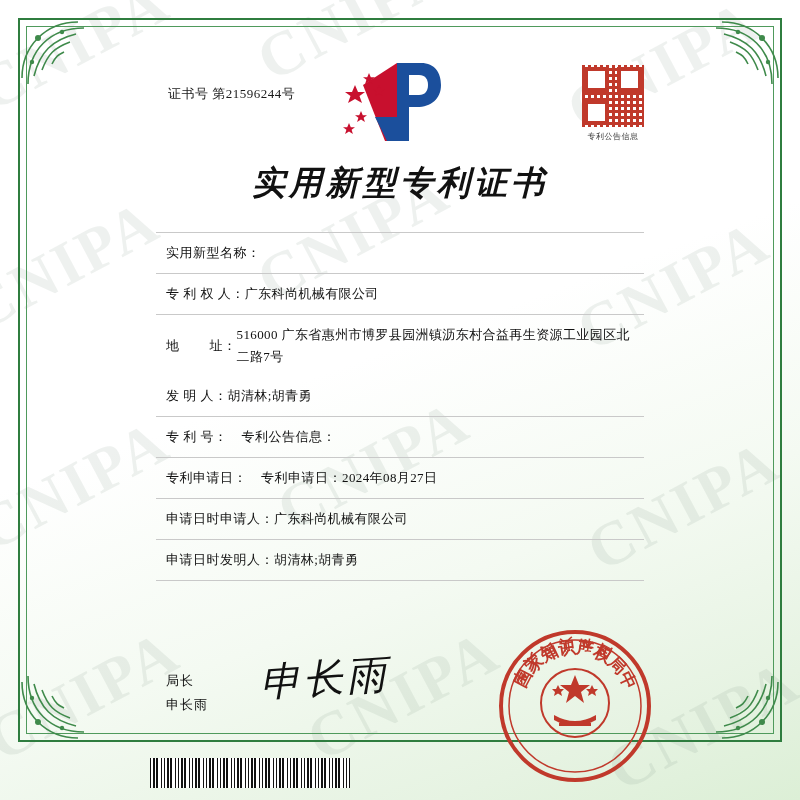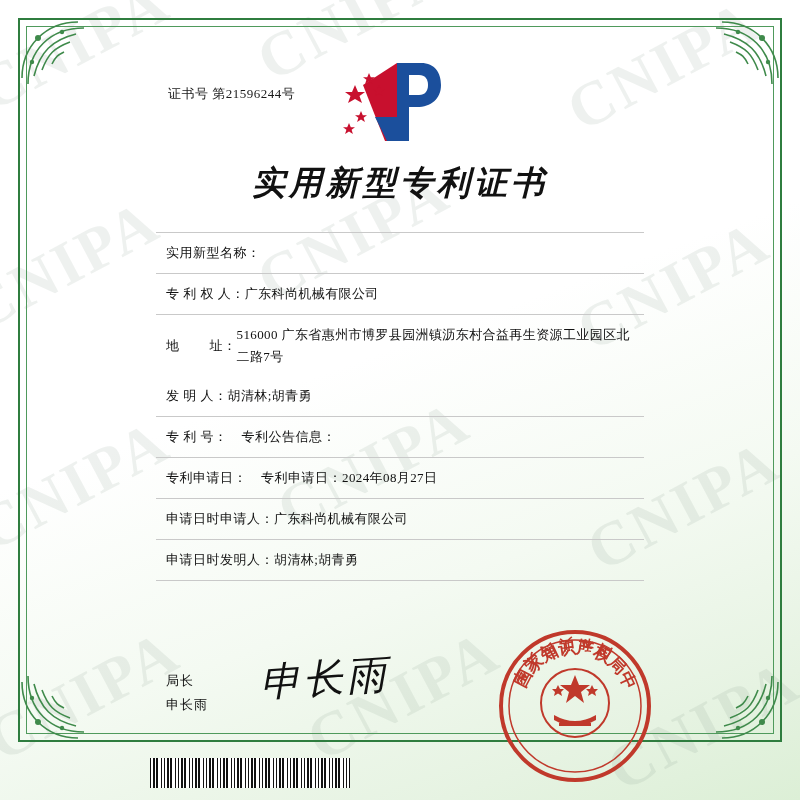--- a/index.html
+++ b/index.html
@@ -364,20 +364,26 @@
           <g fill="#c8102e">
             <polygon points="20,30 23,37 30,37 24.5,41 27,48 20,44 13,48 15.5,41 10,37 17,37"></polygon>
             <polygon points="34,18 35.8,22.2 40,22.2 36.6,24.8 37.9,29 34,26.4 30.1,29 31.4,24.8 28,22.2 32.2,22.2"></polygon>
             <polygon points="44,30 45.8,34.2 50,34.2 46.6,36.8 47.9,41 44,38.4 40.1,41 41.4,36.8 38,34.2 42.2,34.2"></polygon>
             <polygon points="26,56 27.8,60.2 32,60.2 28.6,62.8 29.9,67 26,64.4 22.1,67 23.4,62.8 20,60.2 24.2,60.2"></polygon>
             <polygon points="14,68 15.8,72.2 20,72.2 16.6,74.8 17.9,79 14,76.4 10.1,79 11.4,74.8 8,72.2 12.2,72.2"></polygon>
           </g>
         </svg>
       </div>
 
+      <div class="qr-block">
+        <div class="qr-code">
+          <div class="qr-eye3"></div>
+        </div>
+        <div class="qr-caption">专利公告信息</div>
+      </div>
     </div>
 
     <div class="cert-title">实用新型专利证书</div>
 
     <div class="rule"></div>
     <div class="field-block">
 
       <div class="field">
         <span class="label">实用新型名称：</span>
       </div>

